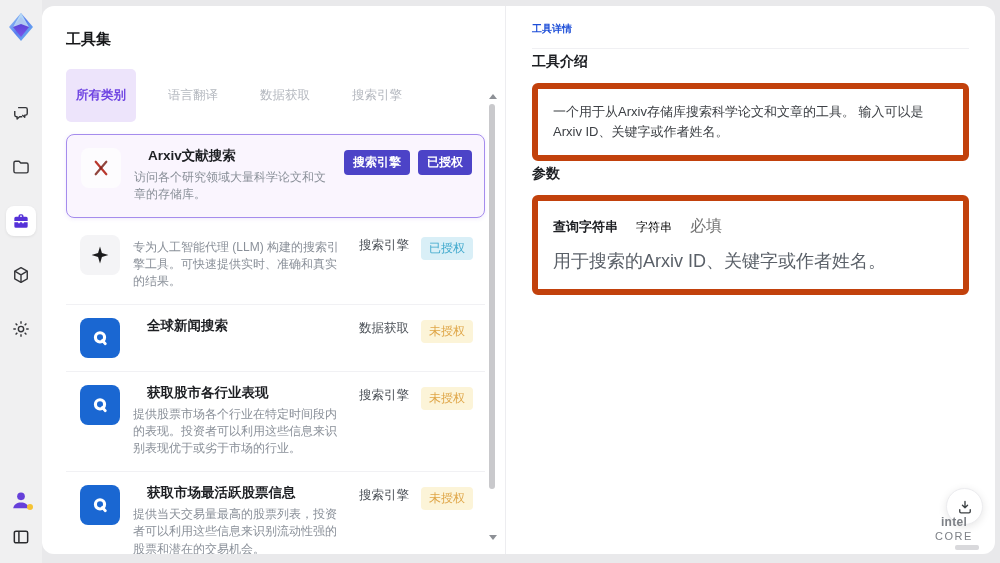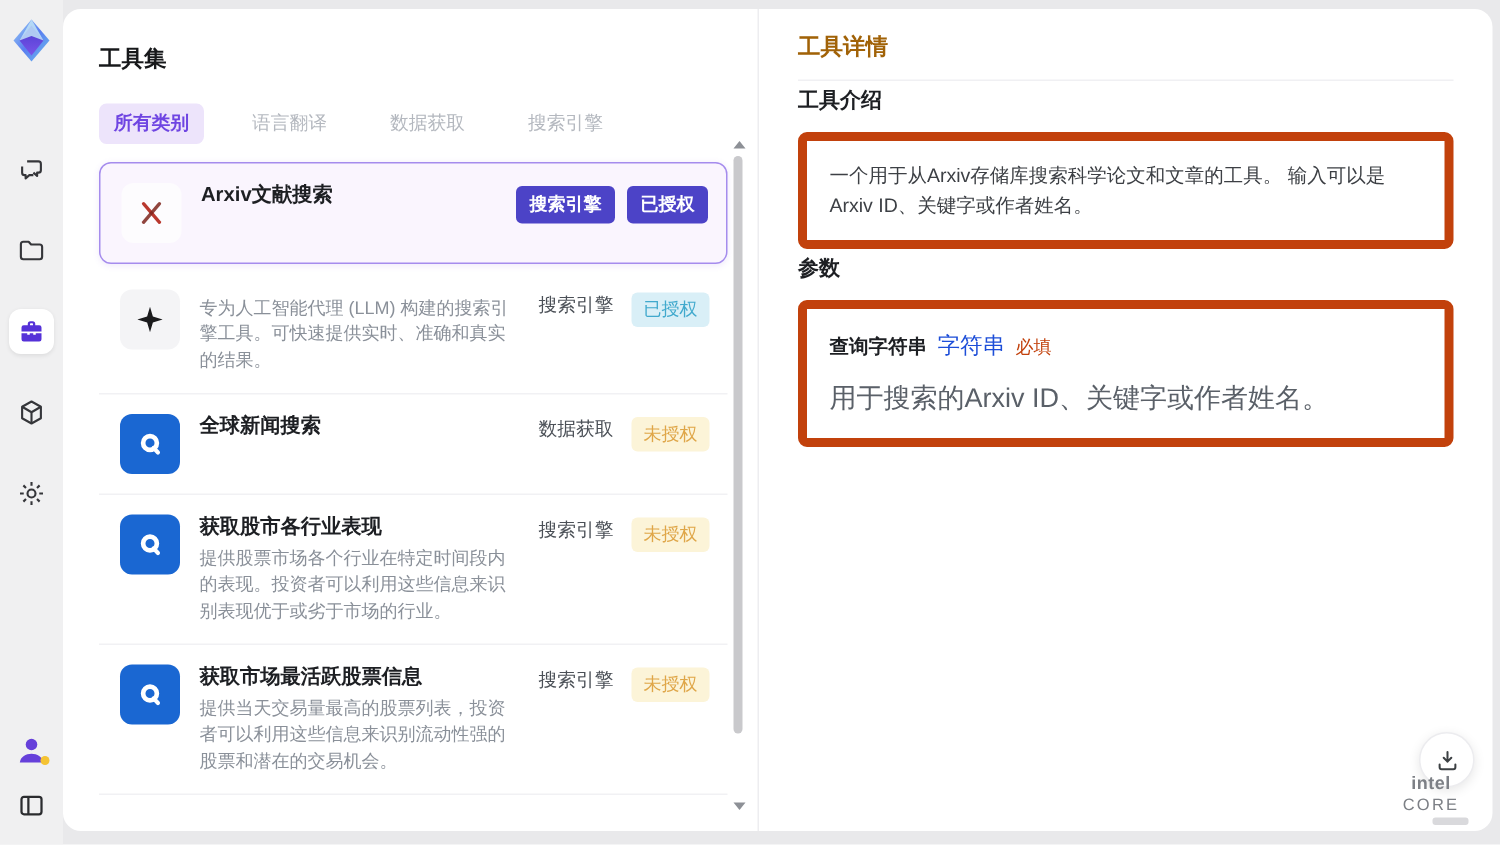--- a/index.html
+++ b/index.html
@@ -34,39 +34,39 @@
     overflow:hidden;
   }
 
   
   .list-pane {
     position:absolute; left:0; top:4px; width:463px; height:100%;
     padding:16px 20px 0 24px;
   }
   .list-title { font-size:15px; font-weight:700; color:#17181a; margin-top:4px; }
   .tabs { display:flex; gap:22px; margin-top:20px; align-items:center; }
-  .tab { font-size:12.5px; color:#b4b8bf; cursor:pointer; padding:5px 10px; border-radius:5px; }
+  .tab { font-size:12.5px; color:#b4b8bf; cursor:pointer; padding:18px 10px; border-radius:5px; }
   .tab.active { background:#ede4fb; color:#6f45e2; font-weight:700; }
 
   .cards { margin-top:12px; }
   .card { display:flex; gap:13px; padding:13px 12px 13px 14px; cursor:pointer; }
   .card.selected {
     border:1px solid #a58ced; background:#faf5fe; border-radius:8px;
     box-shadow:0 1px 4px rgba(130,90,220,.12);
     margin-bottom:4px;
   }
   .card.lined { border-bottom:1px solid #f1f1f4; }
   .card-icon {
     flex:0 0 40px; width:40px; height:40px; border-radius:8px;
     background:#f4f4f6; display:flex; align-items:center; justify-content:center;
   }
   .card.selected .card-icon { background:#fdfcfe; }
   .card-icon.blue { background:#1a67d2; }
   .card-body { flex:1 1 auto; min-width:0; }
-  .card-title { font-size:13.5px; font-weight:700; color:#1d1f23; line-height:1.25; }
+  .card-title { font-size:13.5px; font-weight:700; color:#1d1f23; line-height:1.25;margin-left:14px; }
   .card-desc { font-size:12px; color:#8a9099; line-height:1.45; margin-top:4px; }
   .card-meta { flex:0 0 auto; display:flex; gap:12px; align-items:flex-start; padding-top:2px; }
   .cat-text { font-size:12.5px; color:#4b5057; white-space:nowrap; }
   .badge { font-size:12px; padding:3px 8px; border-radius:4px; white-space:nowrap; }
   .badge.solid { background:#4c43c7; color:#ffffff; }
   .badge.blue { background:#d9eff7; color:#41a9cd; }
   .badge.yellow { background:#fcf4d8; color:#dfa648; }
   .card-meta.buttons { gap:8px; }
   .card-meta.buttons .badge { padding:4px 9px; font-weight:600; }
 
@@ -76,30 +76,30 @@
   .vs-up { top:-2px; border-bottom:5px solid #8d9096; }
   .vs-down { bottom:0; border-top:5px solid #8d9096; }
   .vs-thumb { position:absolute; left:1px; top:8px; width:6px; height:385px; border-radius:3px; background:#c9c9cc; }
 
   
   .detail-pane {
     position:absolute; left:463px; top:0; right:0; bottom:0;
     border-left:1px solid #ededf0; padding:0 26px;
   }
   .detail-header { padding:16px 0 12px; border-bottom:1px solid #f0f0f3; }
-  .detail-title { font-size:15px; font-weight:700; color:#a16207; }
+  .detail-title { font-size:10px; font-weight:700; color:#1d4ed8; }
   .section-heading { font-size:14px; font-weight:700; color:#1d1f23; margin-top:4px; }
   .info-box {
     margin-top:12px; border:6px solid #c2410c; border-radius:6px;
     padding:13px 15px; font-size:13px; color:#3d4045; line-height:1.55; background:#fff;
   }
-  .param-line { display:flex; align-items:baseline; gap:7px; }
+  .param-line { display:flex; align-items:baseline; gap:18px;font-family:Liberation Serif, serif; }
   .param-name { font-size:13px; font-weight:700; color:#1d1f23; }
-  .param-type { font-size:15px; color:#1d4ed8; }
-  .param-required { font-size:12px; color:#c2410c; }
+  .param-type { font-size:12px; color:#000000; }
+  .param-required { font-size:16px; color:#737373; }
   .param-desc { margin-top:9px; font-size:18px; color:#5a6068; }
 
   
   .download-fab {
     position:absolute; right:17px; bottom:38px; width:37px; height:37px; border-radius:50%;
     background:#ffffff; border:1px solid #ececef;
     box-shadow:0 2px 8px rgba(0,0,0,.10);
     display:flex; align-items:center; justify-content:center; cursor:pointer;
   }
   .intel-brand { position:absolute; right:13px; bottom:13px; width:66px; text-align:center; }
@@ -198,20 +198,21 @@
 
       <div class="card selected">
         <div class="card-icon">
           <svg viewBox="0 0 24 24" width="22" height="22" fill="none" stroke-linecap="round">
             <path d="M6.2 5.2l11.6 13.6" stroke="#b9382e" stroke-width="2.4"></path>
             <path d="M17.8 5.2L6.2 18.8" stroke="#7e241c" stroke-width="2.4" opacity=".85"></path>
           </svg>
         </div>
         <div class="card-body">
           <div class="card-title">Arxiv文献搜索</div>
+          <div class="card-desc">访问各个研究领域大量科学论文和文章的存储库。</div>
         </div>
         <div class="card-meta buttons">
           <span class="badge solid">搜索引擎</span>
           <span class="badge solid">已授权</span>
         </div>
       </div>
 
       <div class="card lined">
         <div class="card-icon">
           <svg viewBox="0 0 24 24" width="22" height="22">

